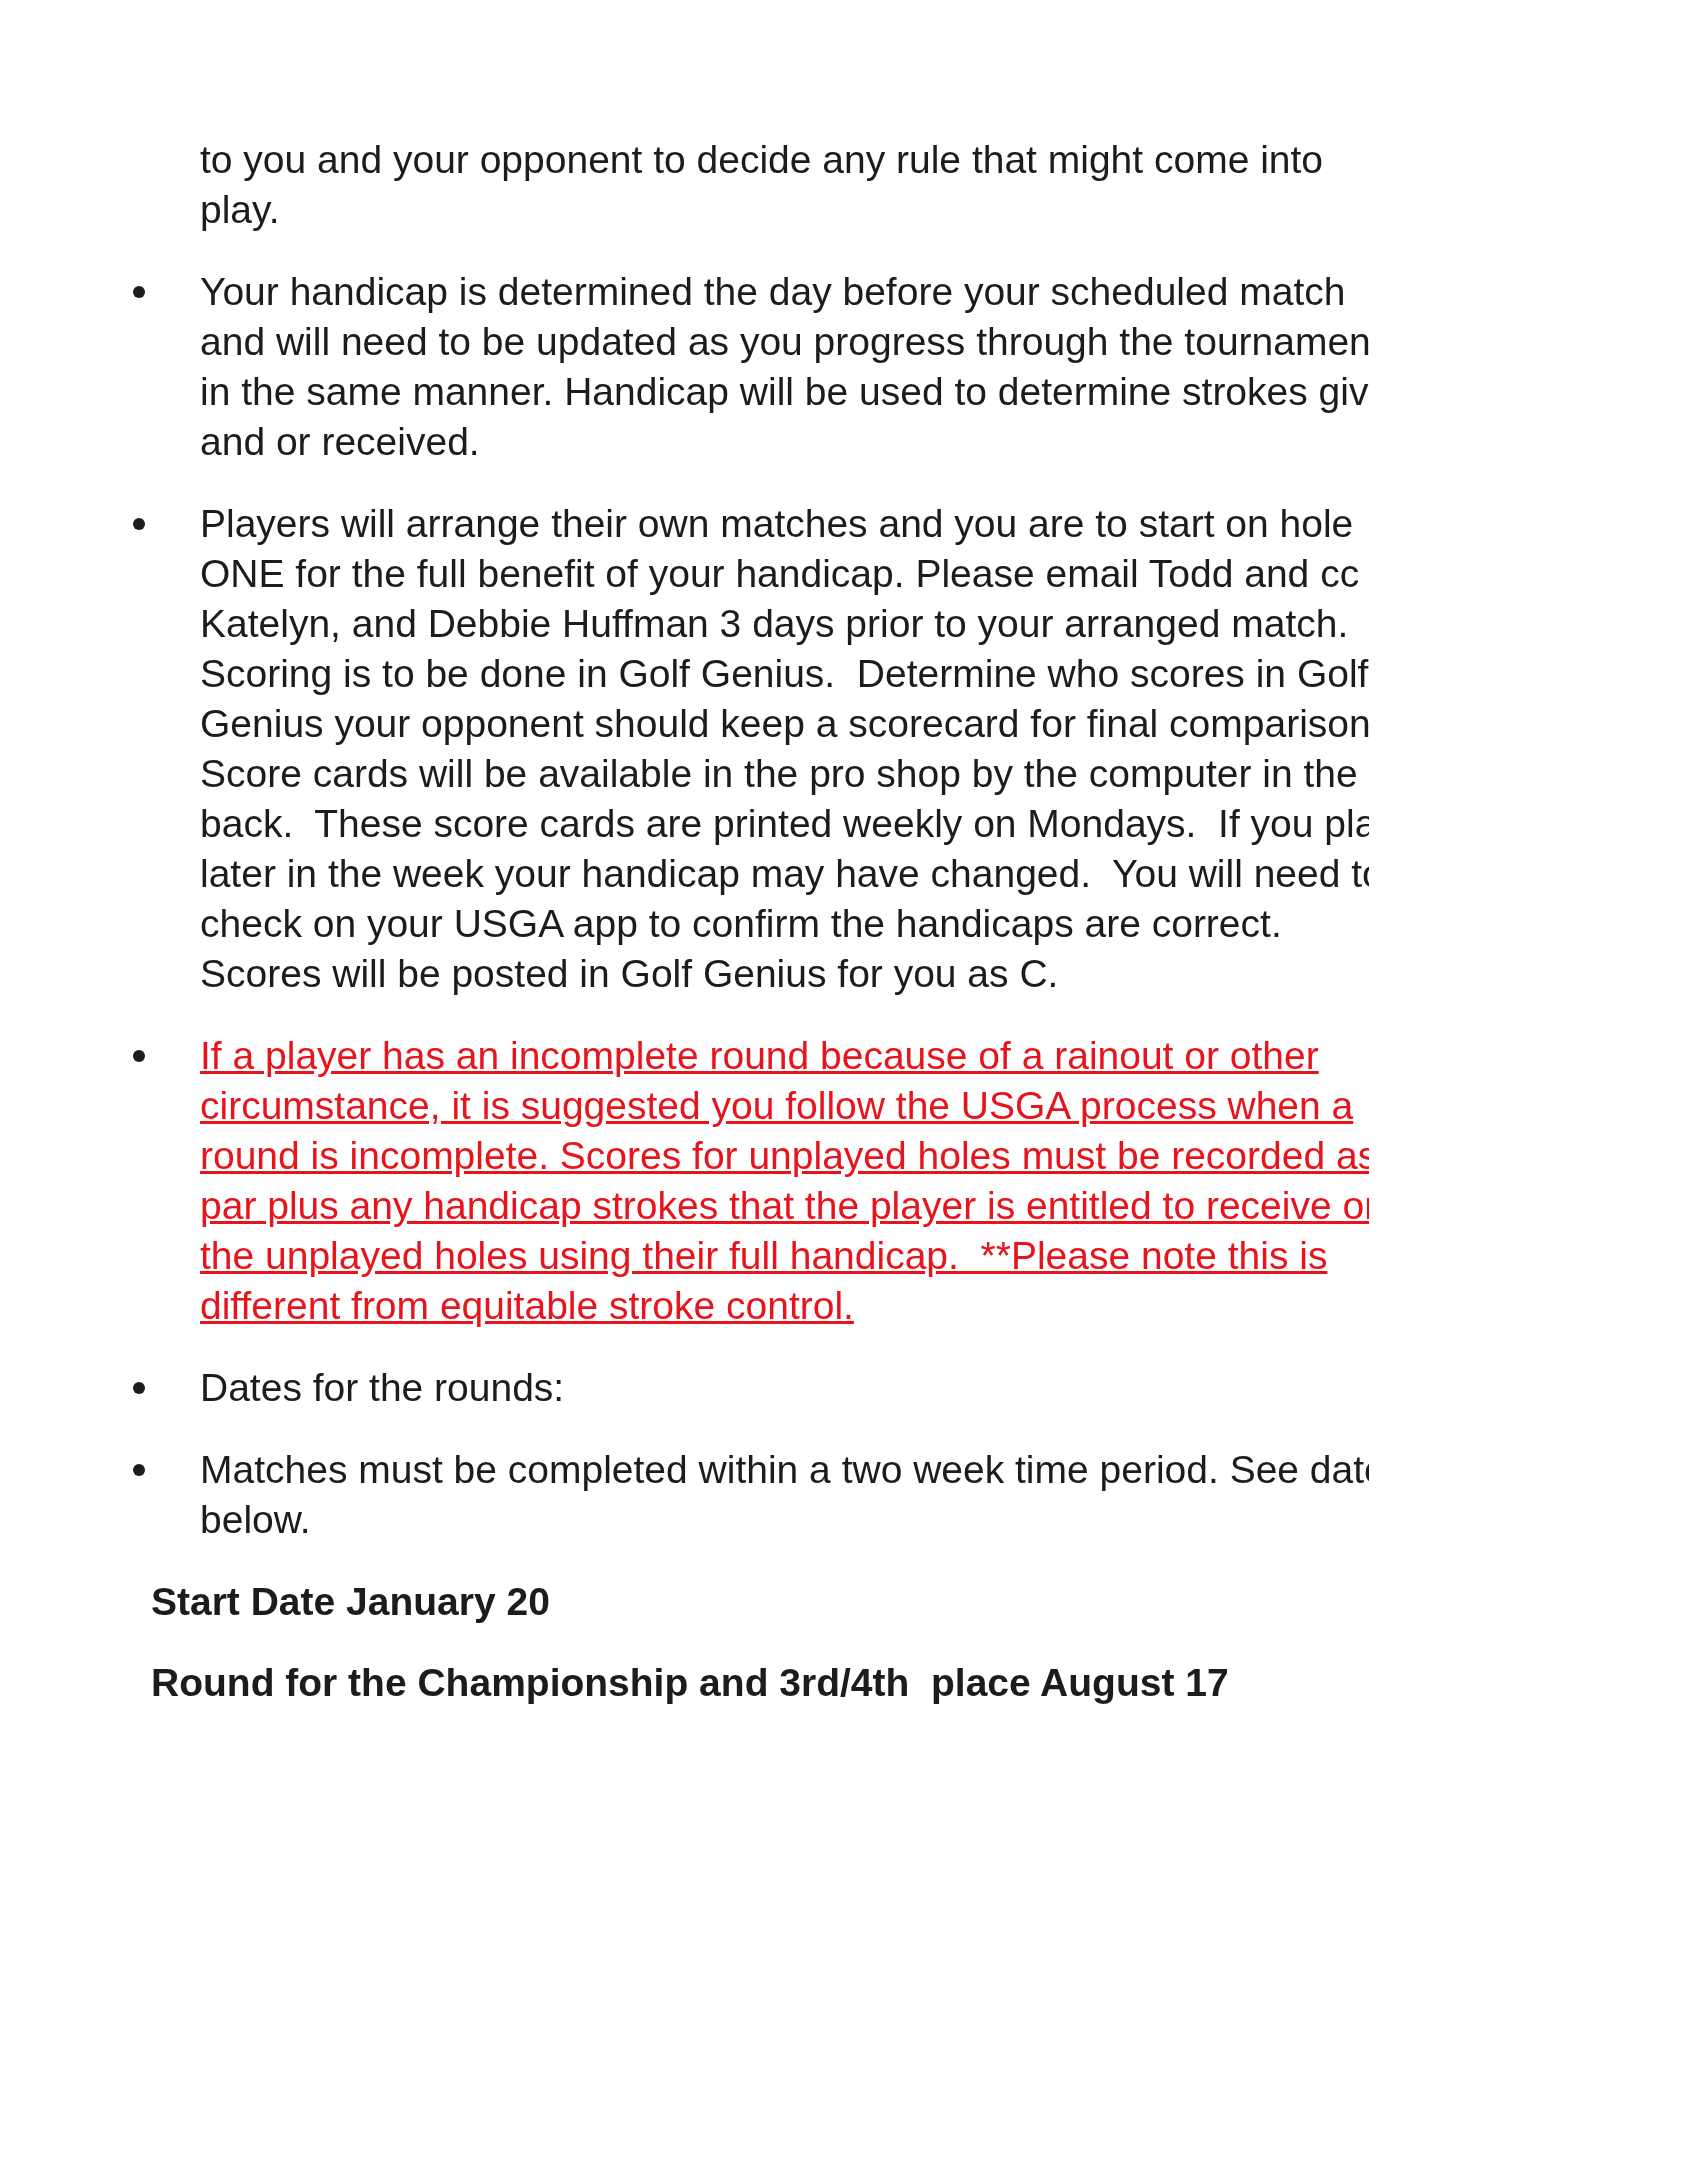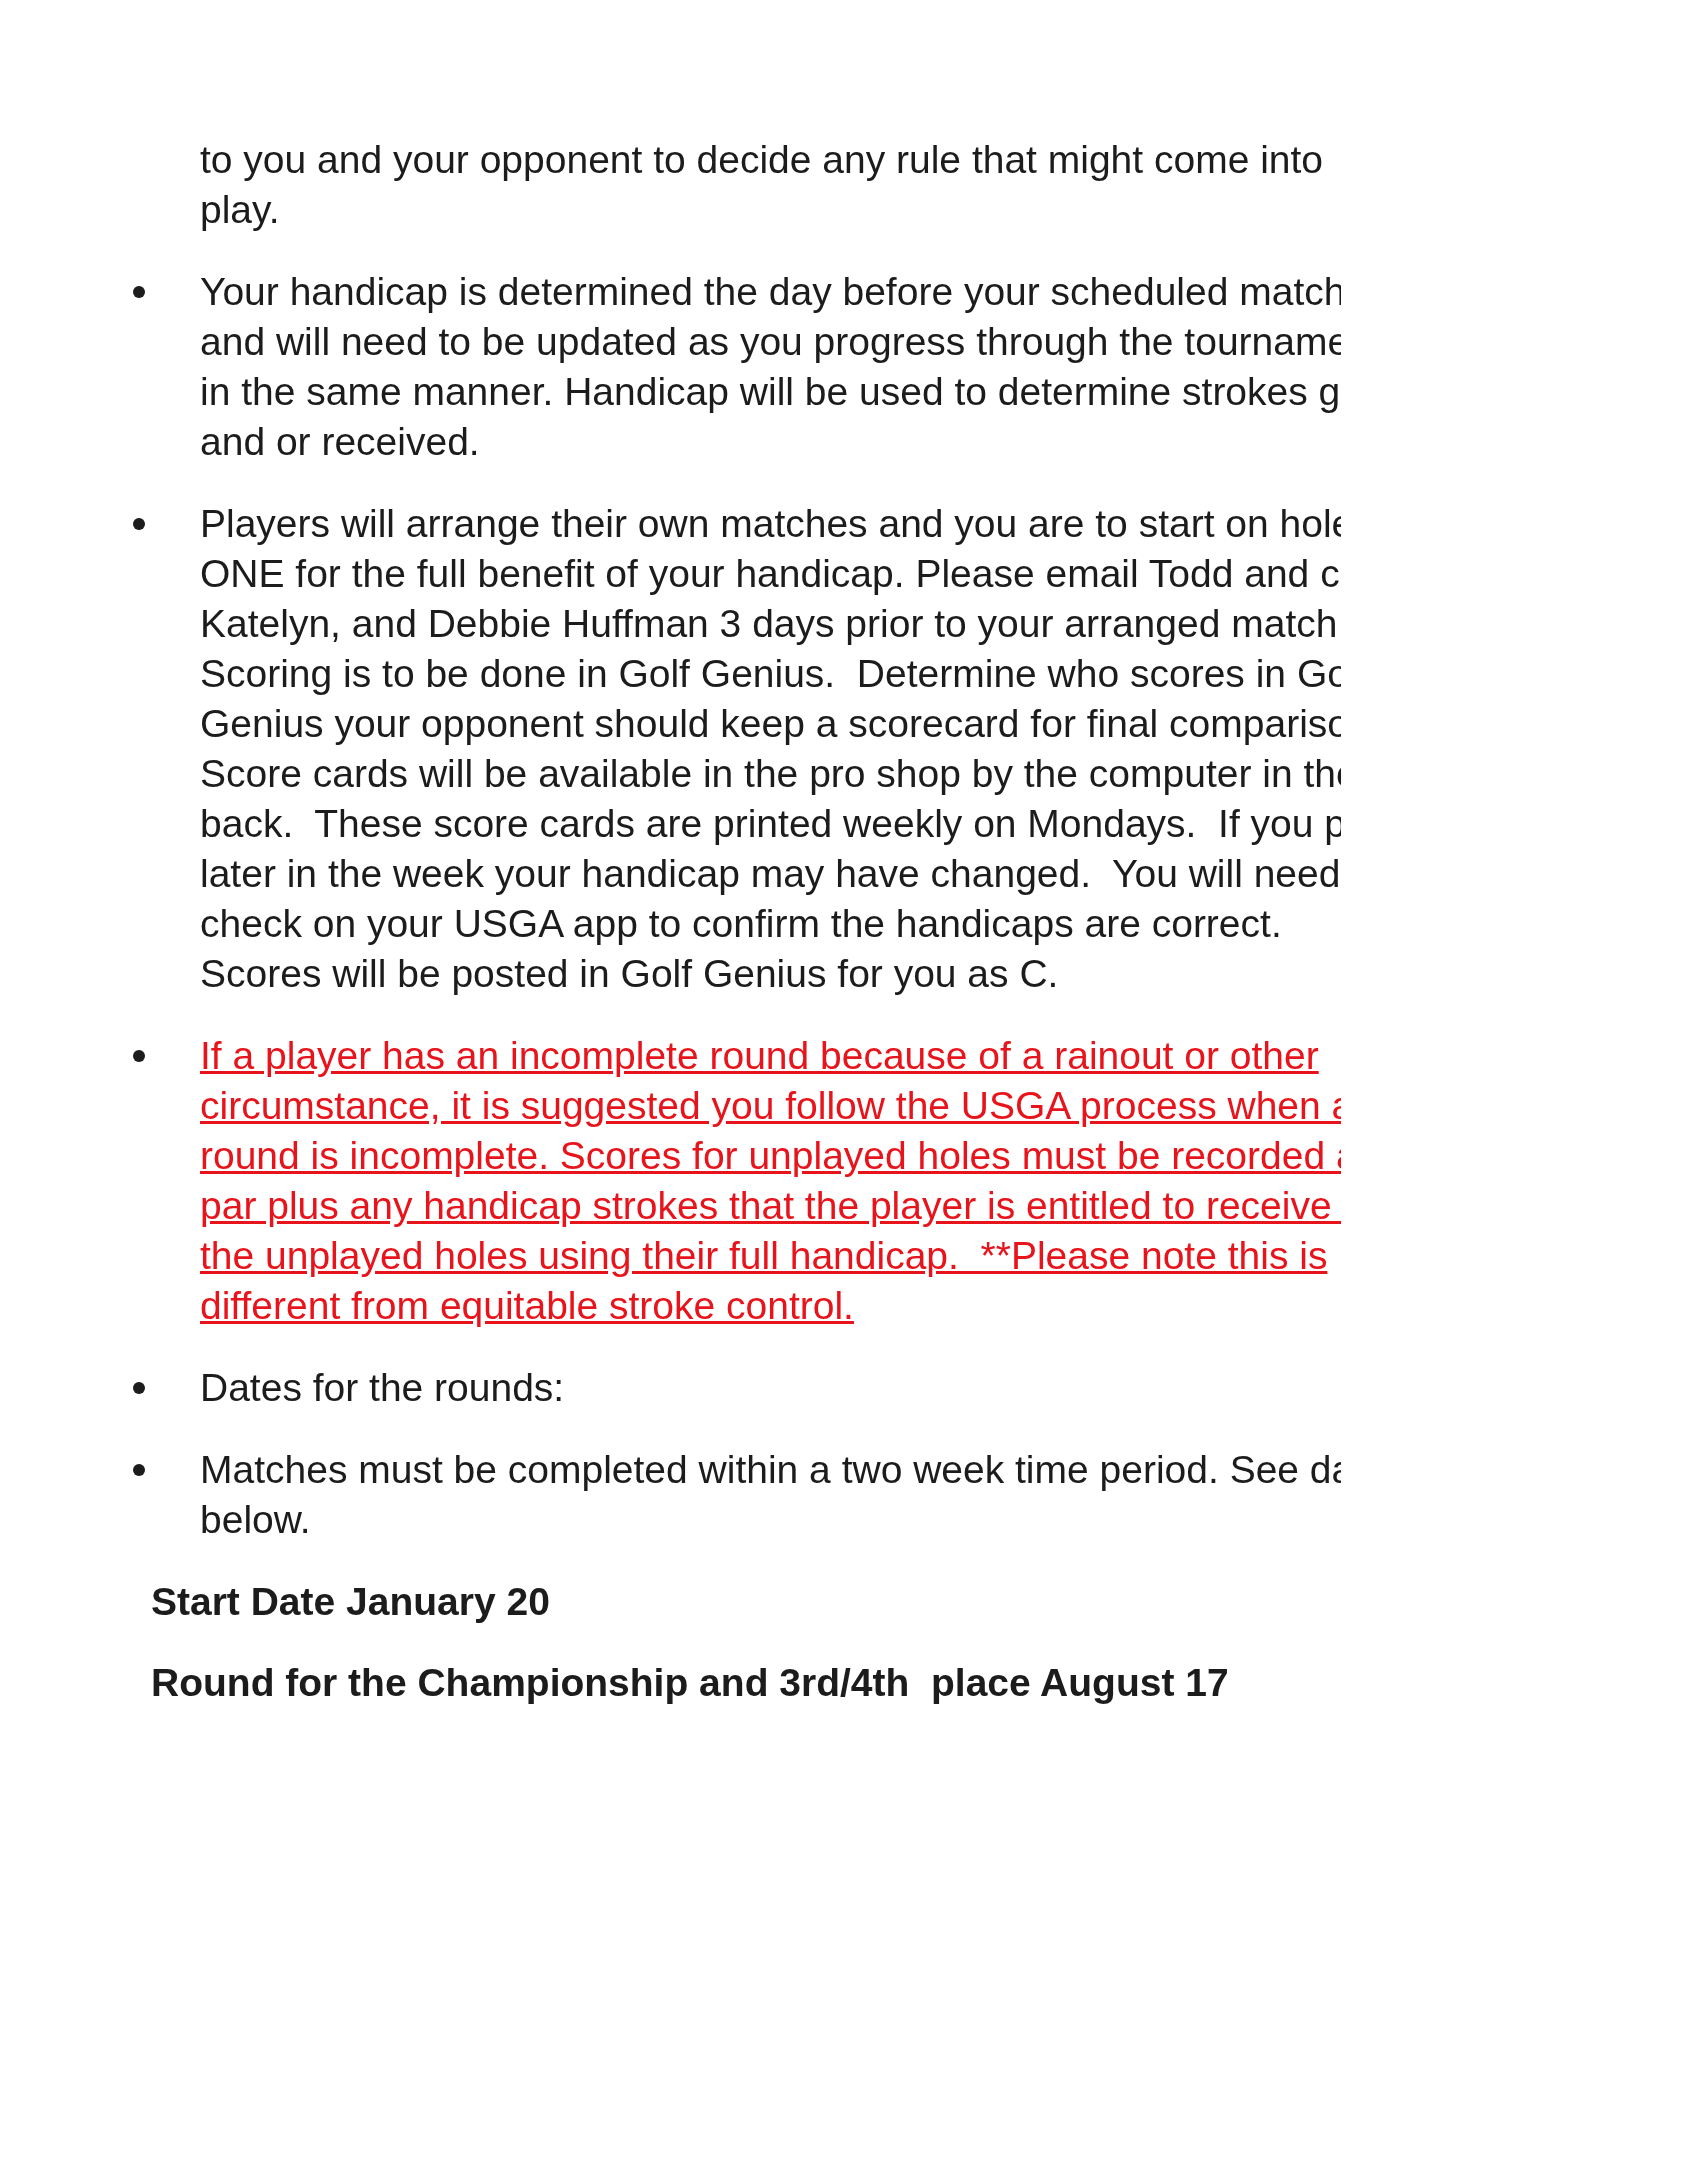--- a/index.html
+++ b/index.html
@@ -12,20 +12,21 @@
     width:1687px;height:2183px;
     background:var(--paper);
     font-family:"Liberation Sans","DejaVu Sans",sans-serif;
     color:var(--ink);
   }
   .page{
     position:relative;
     width:1341px;height:2183px;
     overflow:hidden;
     background:var(--paper);
+    padding-left:28px;
   }
   .content{
     position:absolute;
     left:200px;top:135px;
     width:1434px;
   }
   .para{
     margin:0 0 32px 0;
     font-size:39px;
     line-height:50px;

